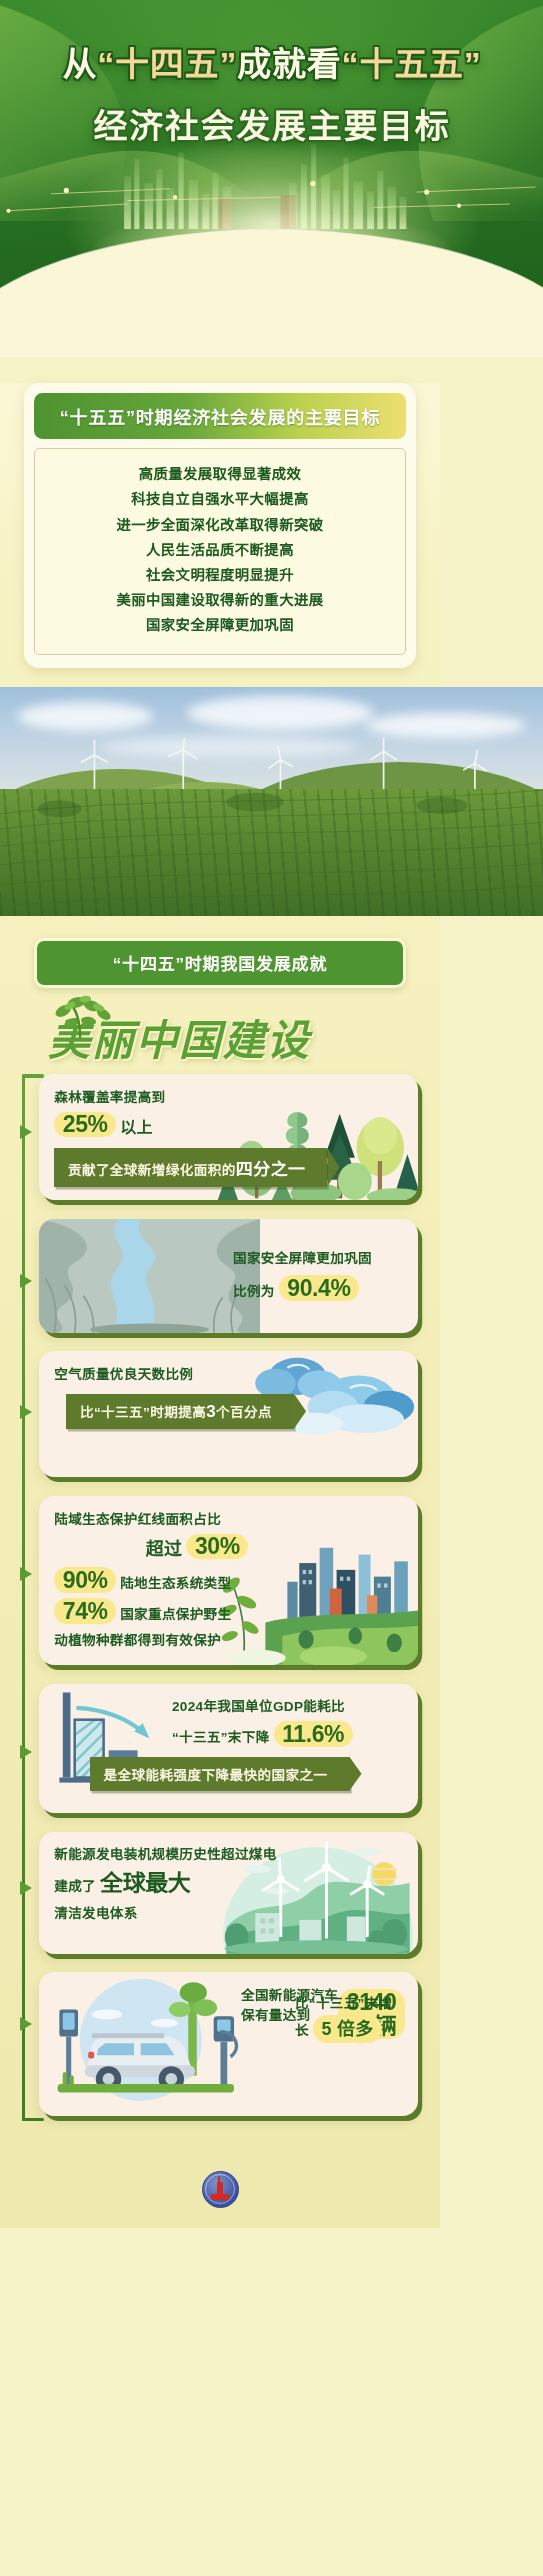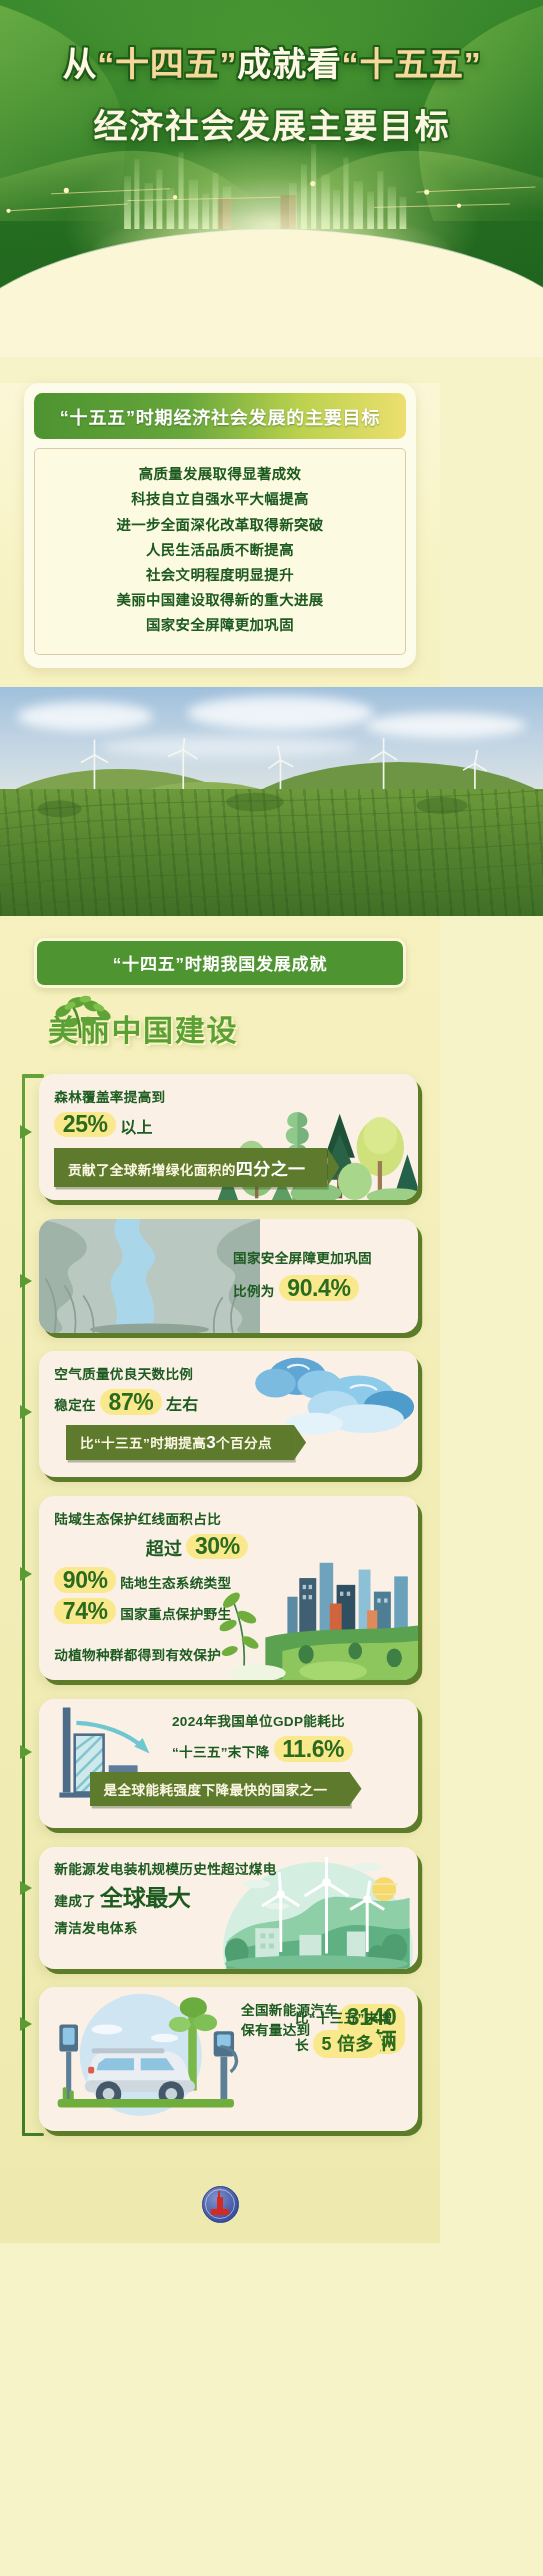--- a/index.html
+++ b/index.html
@@ -80,22 +80,22 @@
       linear-gradient(180deg,#6d9a3b 0%,#56842f 45%,#3f6f26 100%);}
 
   
   .sec-head{margin:22px 34px 0;border-radius:10.2px;background:#4e9431;
     border:3.4px solid #fbf7d6;text-align:center;padding:9.3px 6.8px;
     color:#fff;font-size:17px;font-weight:bold;letter-spacing:0.8px;
     box-shadow:0 2.5px 6.8px rgba(100,110,40,.18);}
 
   
   .deco-title{position:relative;margin:18.7px 0 0 48px;height:61px;}
-  .deco-title .txt{font-size:30px;font-weight:bold;letter-spacing:1.7px;
-    color:#5aa035;
+  .deco-title .txt{font-size:42px;font-weight:bold;letter-spacing:1.7px;
+    color:#5aa035;font-style:italic;
     text-shadow:1.7px 1.7px 0 #fdf7c8,-0.8px -0.8px 0 #fdf7c8,2.5px 2.5px 5.1px rgba(120,140,40,.35);}
 
   
   .timeline{position:relative;margin-top:6.8px;padding:0 22px 15.3px 39px;}
   .tl-rail{position:absolute;left:22px;top:0;bottom:29px;width:3.4px;
     background:linear-gradient(180deg,#63a23a,#3f7d26);border-radius:1.7px;}
   .tl-rail::before{content:"";position:absolute;left:0;top:0;width:22px;height:3.4px;
     background:#63a23a;border-radius:1.7px;}
   .tl-rail::after{content:"";position:absolute;left:0;bottom:0;width:22px;height:3.4px;
     background:#3f7d26;border-radius:1.7px;}
@@ -399,25 +399,20 @@
           <ellipse cx="158" cy="80" rx="46" ry="17" fill="#d4ecf8"></ellipse>
           <ellipse cx="98" cy="86" rx="34" ry="13" fill="#e4f3fa"></ellipse>
           <g stroke="#ffffff" stroke-width="2.5" fill="none" opacity=".85">
             <path d="M66,20 C74,14 88,16 92,22"></path>
             <path d="M140,44 C150,38 166,40 172,46"></path>
           </g>
         </g>
       </svg>
       <div class="card-inner" style="min-height:126px;">
         <div class="ln">空气质量优良天数比例</div>
-        <div class="ln" style="margin-top:3.4px;">
-          <span>稳定在</span>
-          <span class="hl big">87%</span>
-          <span style="font-size:16px;">左右</span>
-        </div>
         <div class="banner" style="margin-left:12px;">
           <span>比“十三五”时期提高</span><span class="wh bg2">3</span><span>个百分点</span>
         </div>
       </div>
     </div>
 
     <div class="card">
       <svg class="card-art" style="right:0;bottom:0;width:212px;height:136px;" viewBox="0 0 250 160">
         <g>
           <rect x="110" y="40" width="20" height="66" fill="#3f5f72"></rect>
@@ -467,21 +462,21 @@
           <span class="hl big">30%</span>
         </div>
         <div class="ln" style="margin-top:5.1px;">
           <span class="hl big">90%</span>
           <span>陆地生态系统类型</span>
         </div>
         <div class="ln" style="margin-top:3.4px;">
           <span class="hl big">74%</span>
           <span>国家重点保护野生</span>
         </div>
-        <div class="ln" style="margin-top:21px;">动植物种群都得到有效保护</div>
+        <div class="ln" style="margin-top:6px;">动植物种群都得到有效保护</div>
       </div>
     </div>
 
     <div class="card">
       <svg class="card-art" style="left:0;top:0;bottom:auto;width:170px;height:102px;" viewBox="0 0 200 120">
         <g>
           <rect x="28" y="10" width="9" height="100" fill="#4c6c8a"></rect>
           <rect x="42" y="42" width="34" height="68" fill="#cfe8ec"></rect>
           <g stroke="#7fc6cf" stroke-width="3">
             <line x1="42" y1="76" x2="76" y2="42"></line>

